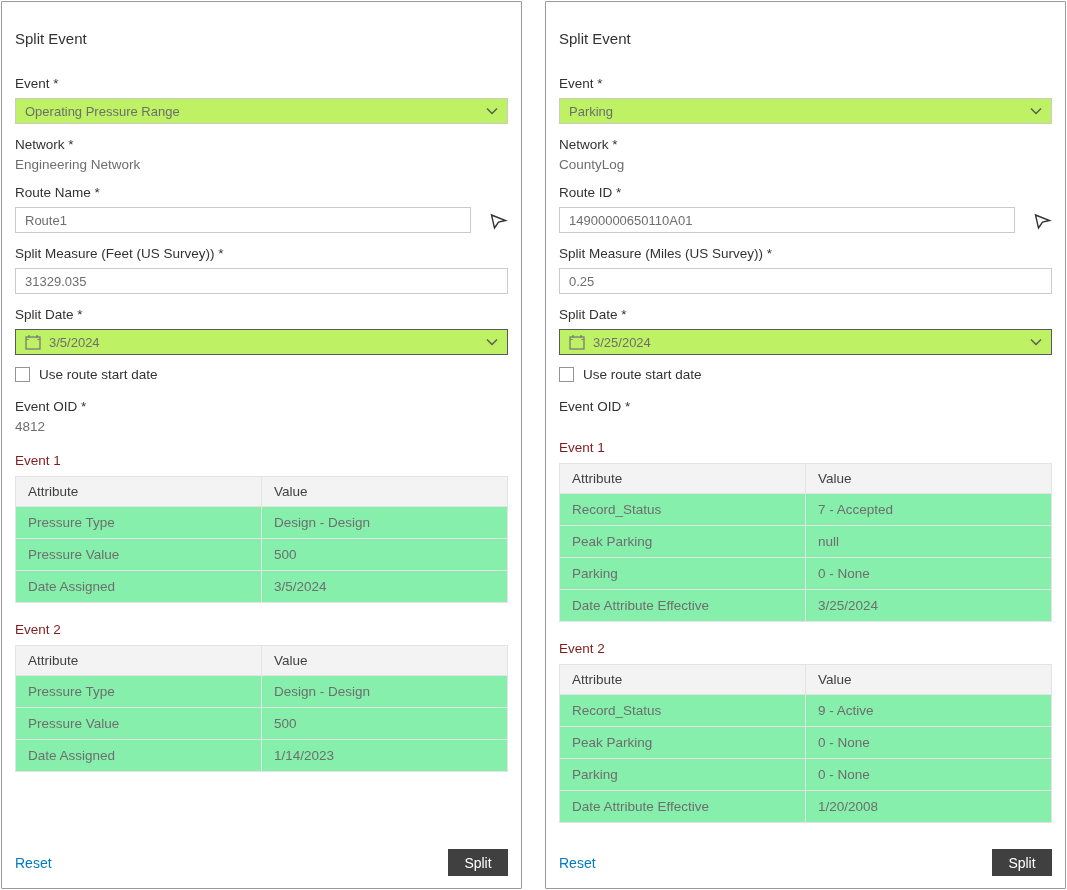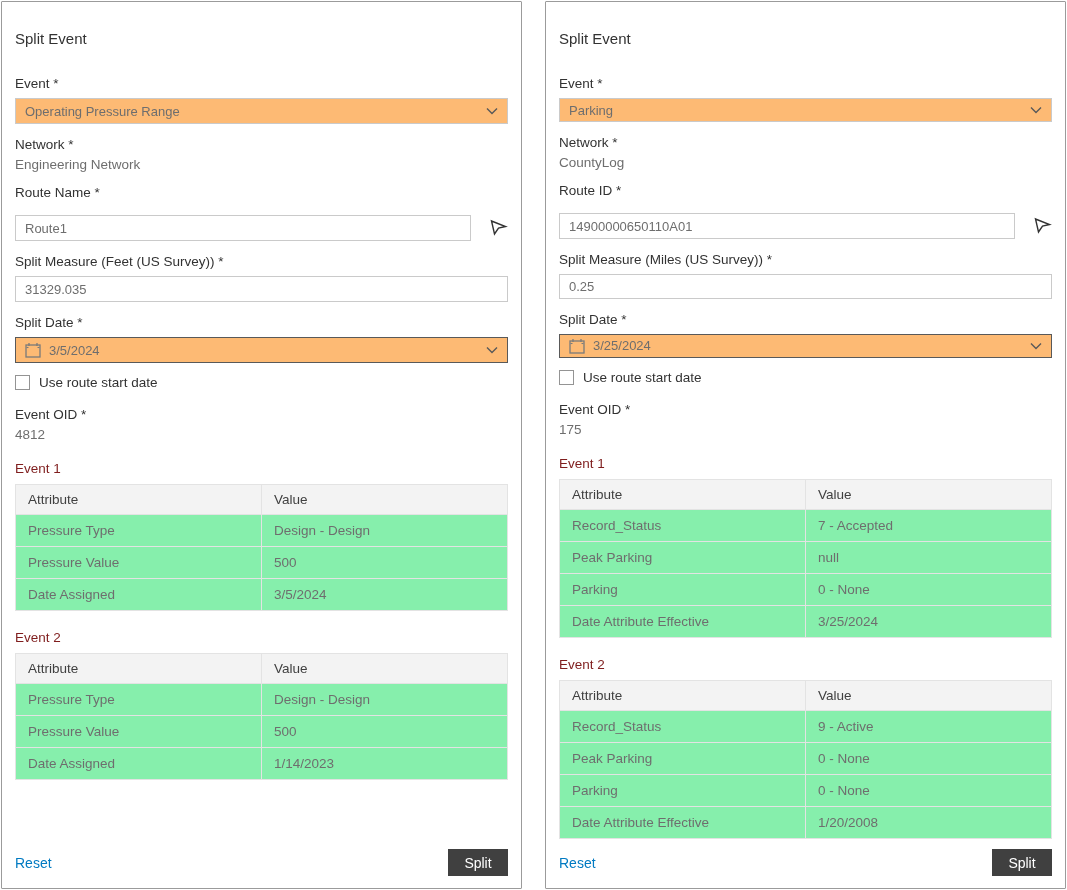--- a/index.html
+++ b/index.html
@@ -43,21 +43,21 @@
     color: #6e6e6e;
     margin-top: -2px;
   }
   .select-box {
     height: 26px;
     border: 1px solid #cacaca;
     display: flex;
     align-items: center;
     padding: 0 9px;
     cursor: pointer;
-    background: #fdba74;
+    background: #bef264;
   }
   .select-box .sel-text {
     font-size: 13px;
     color: #6e6e6e;
     flex: 1;
     white-space: nowrap;
     overflow: hidden;
   }
   .select-box.date-combo { border-color: #595959; }
   .chevron { flex: 0 0 auto; margin-left: 8px; }
@@ -67,23 +67,22 @@
     border: 1px solid #cacaca;
     font-family: "Liberation Sans", sans-serif;
     font-size: 13px;
     color: #6e6e6e;
     padding: 0 9px;
     outline: none;
     background: #fff;
   }
   .route-row {
     display: flex;
-    align-items: flex-start;
+    align-items: center;
     gap: 17px;
-    margin-top: 8px;
   }
   .route-row .text-input { flex: 1; }
   .pointer-btn {
     flex: 0 0 20px;
     height: 22px;
     display: flex;
     align-items: center;
     justify-content: center;
     cursor: pointer;
     background: transparent;
@@ -323,21 +322,20 @@
           <use href="#icon-chevron"></use>
         </svg>
     </div>
 
     <div class="checkbox-row">
       <span class="checkbox"></span>
       <span class="checkbox-label">Use route start date</span>
     </div>
 
     <div class="field-label oid-label">Event OID *</div>
-    <div class="static-value">175</div>
 
     <div class="table-title">Event 1</div>
     <table class="attr-table">
       <thead>
         <tr>
           <th>Attribute</th>
           <th>Value</th>
         </tr>
       </thead>
       <tbody>

